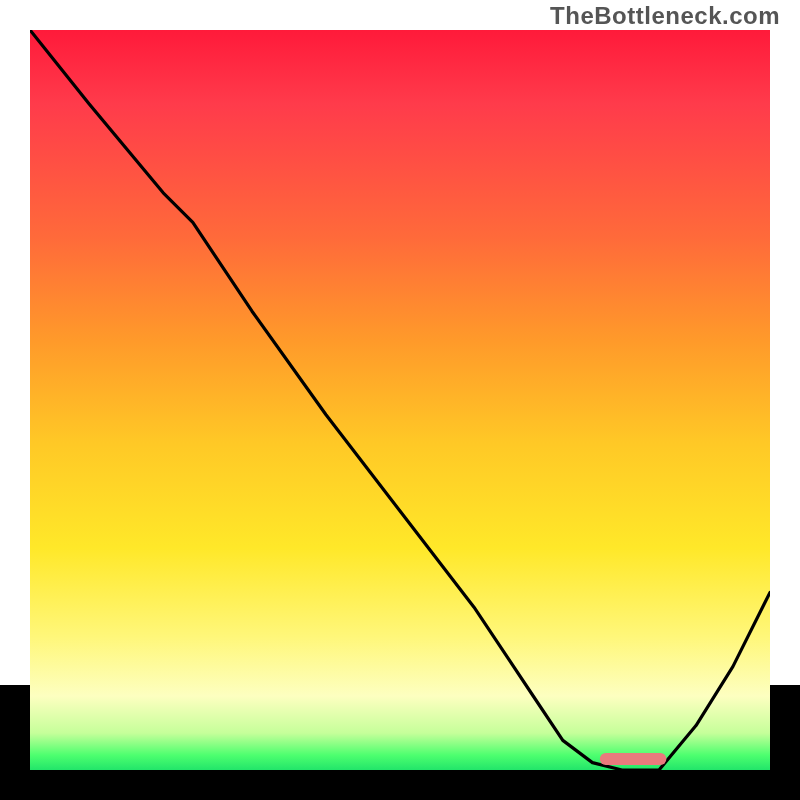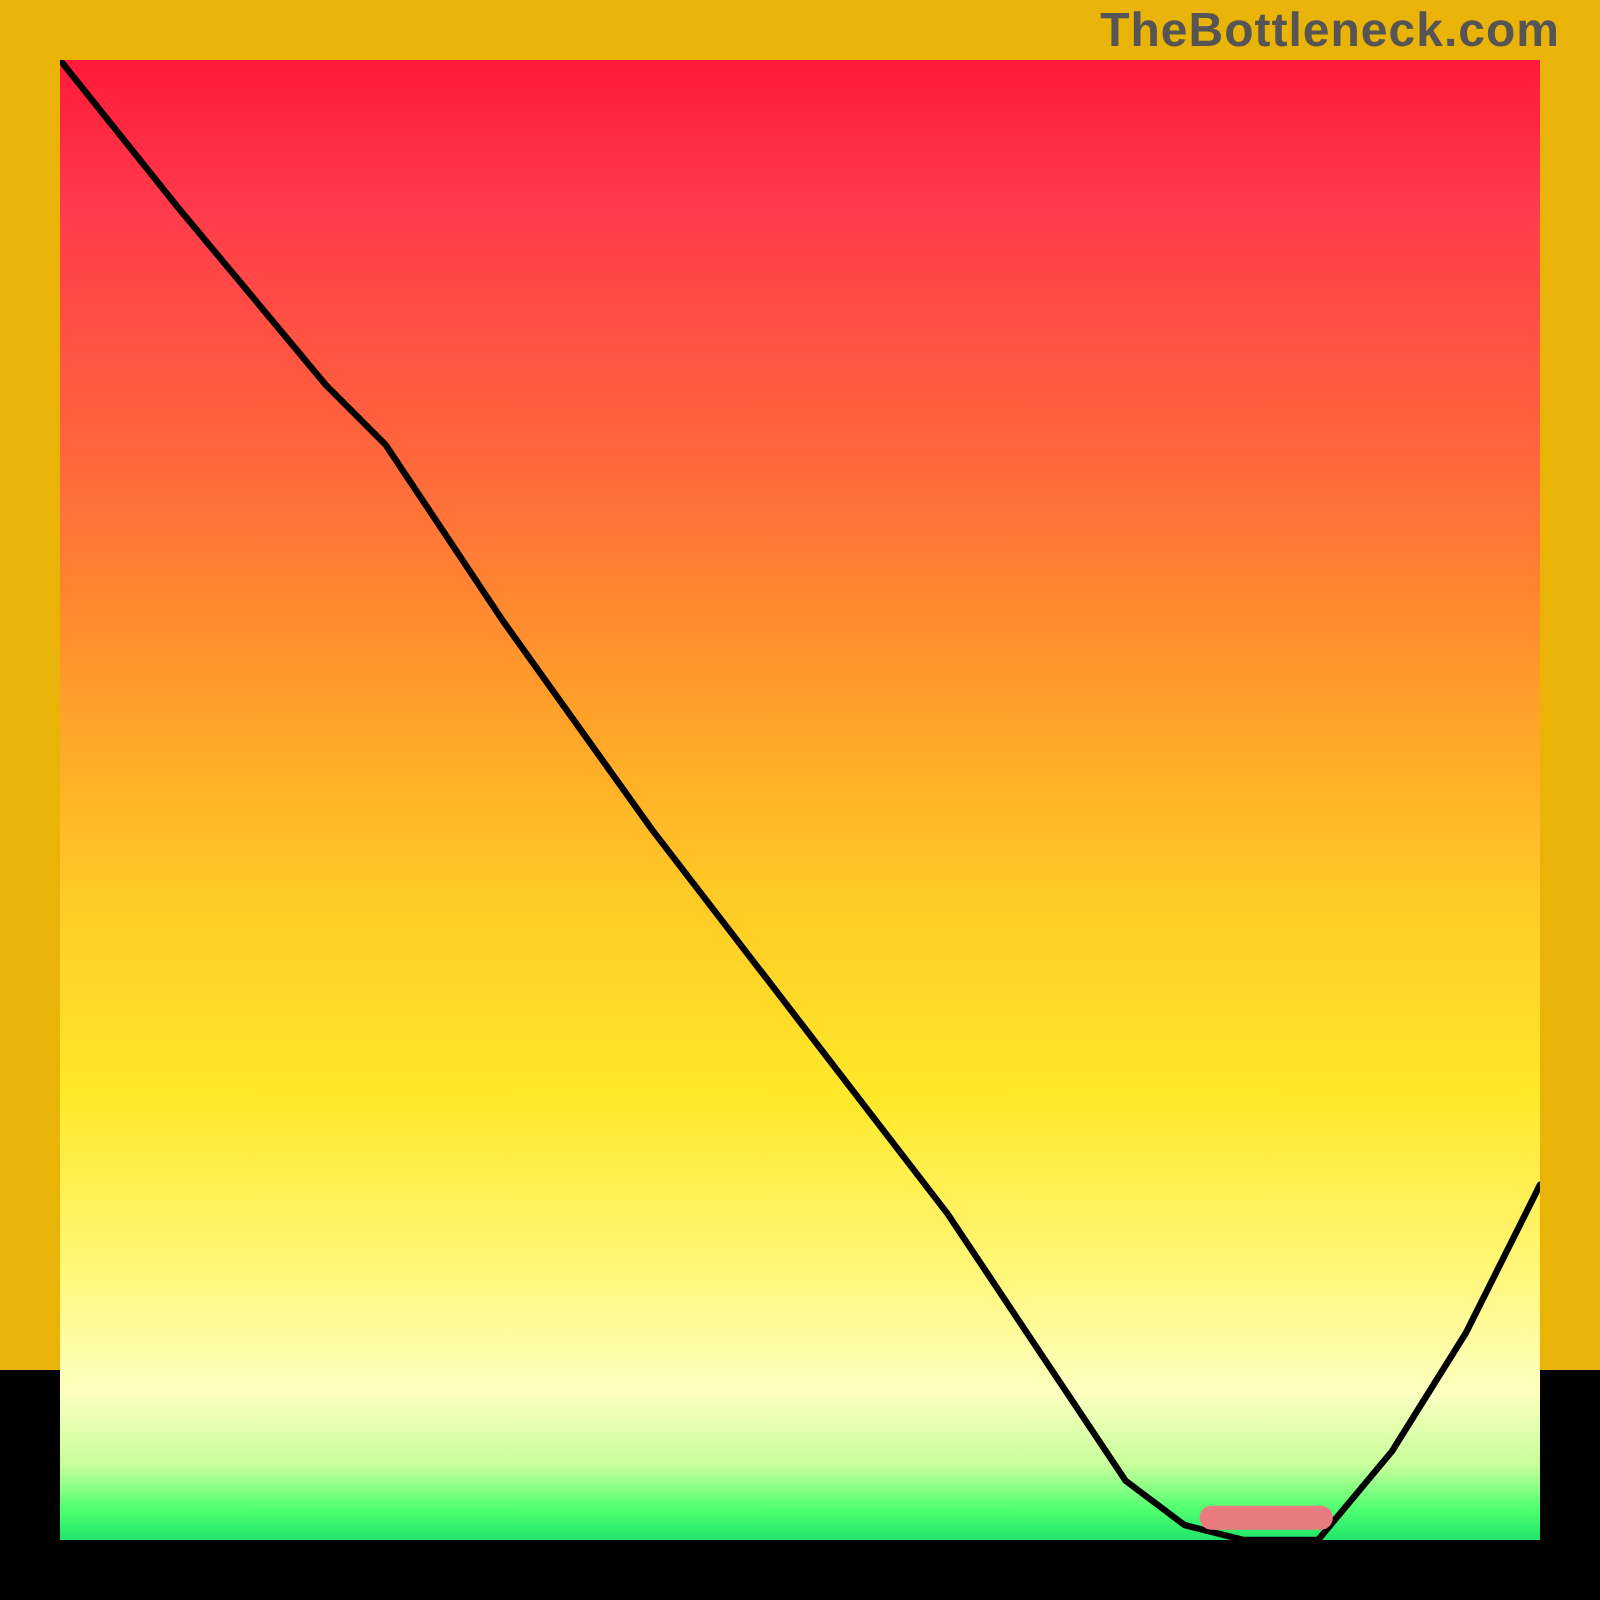--- a/index.html
+++ b/index.html
@@ -7,21 +7,21 @@
     padding: 0;
     width: 800px;
     height: 800px;
     background: #000;
     overflow: hidden;
   }
   .frame {
     position: relative;
     width: 800px;
     height: 685px;
-    background: #eab308;
+    background: #ffffff;
   }
   .watermark {
     position: absolute;
     top: 2px;
     right: 20px;
     font-family: Arial, sans-serif;
     font-size: 24px;
     font-weight: bold;
     color: #555;
     letter-spacing: 0.5px;

